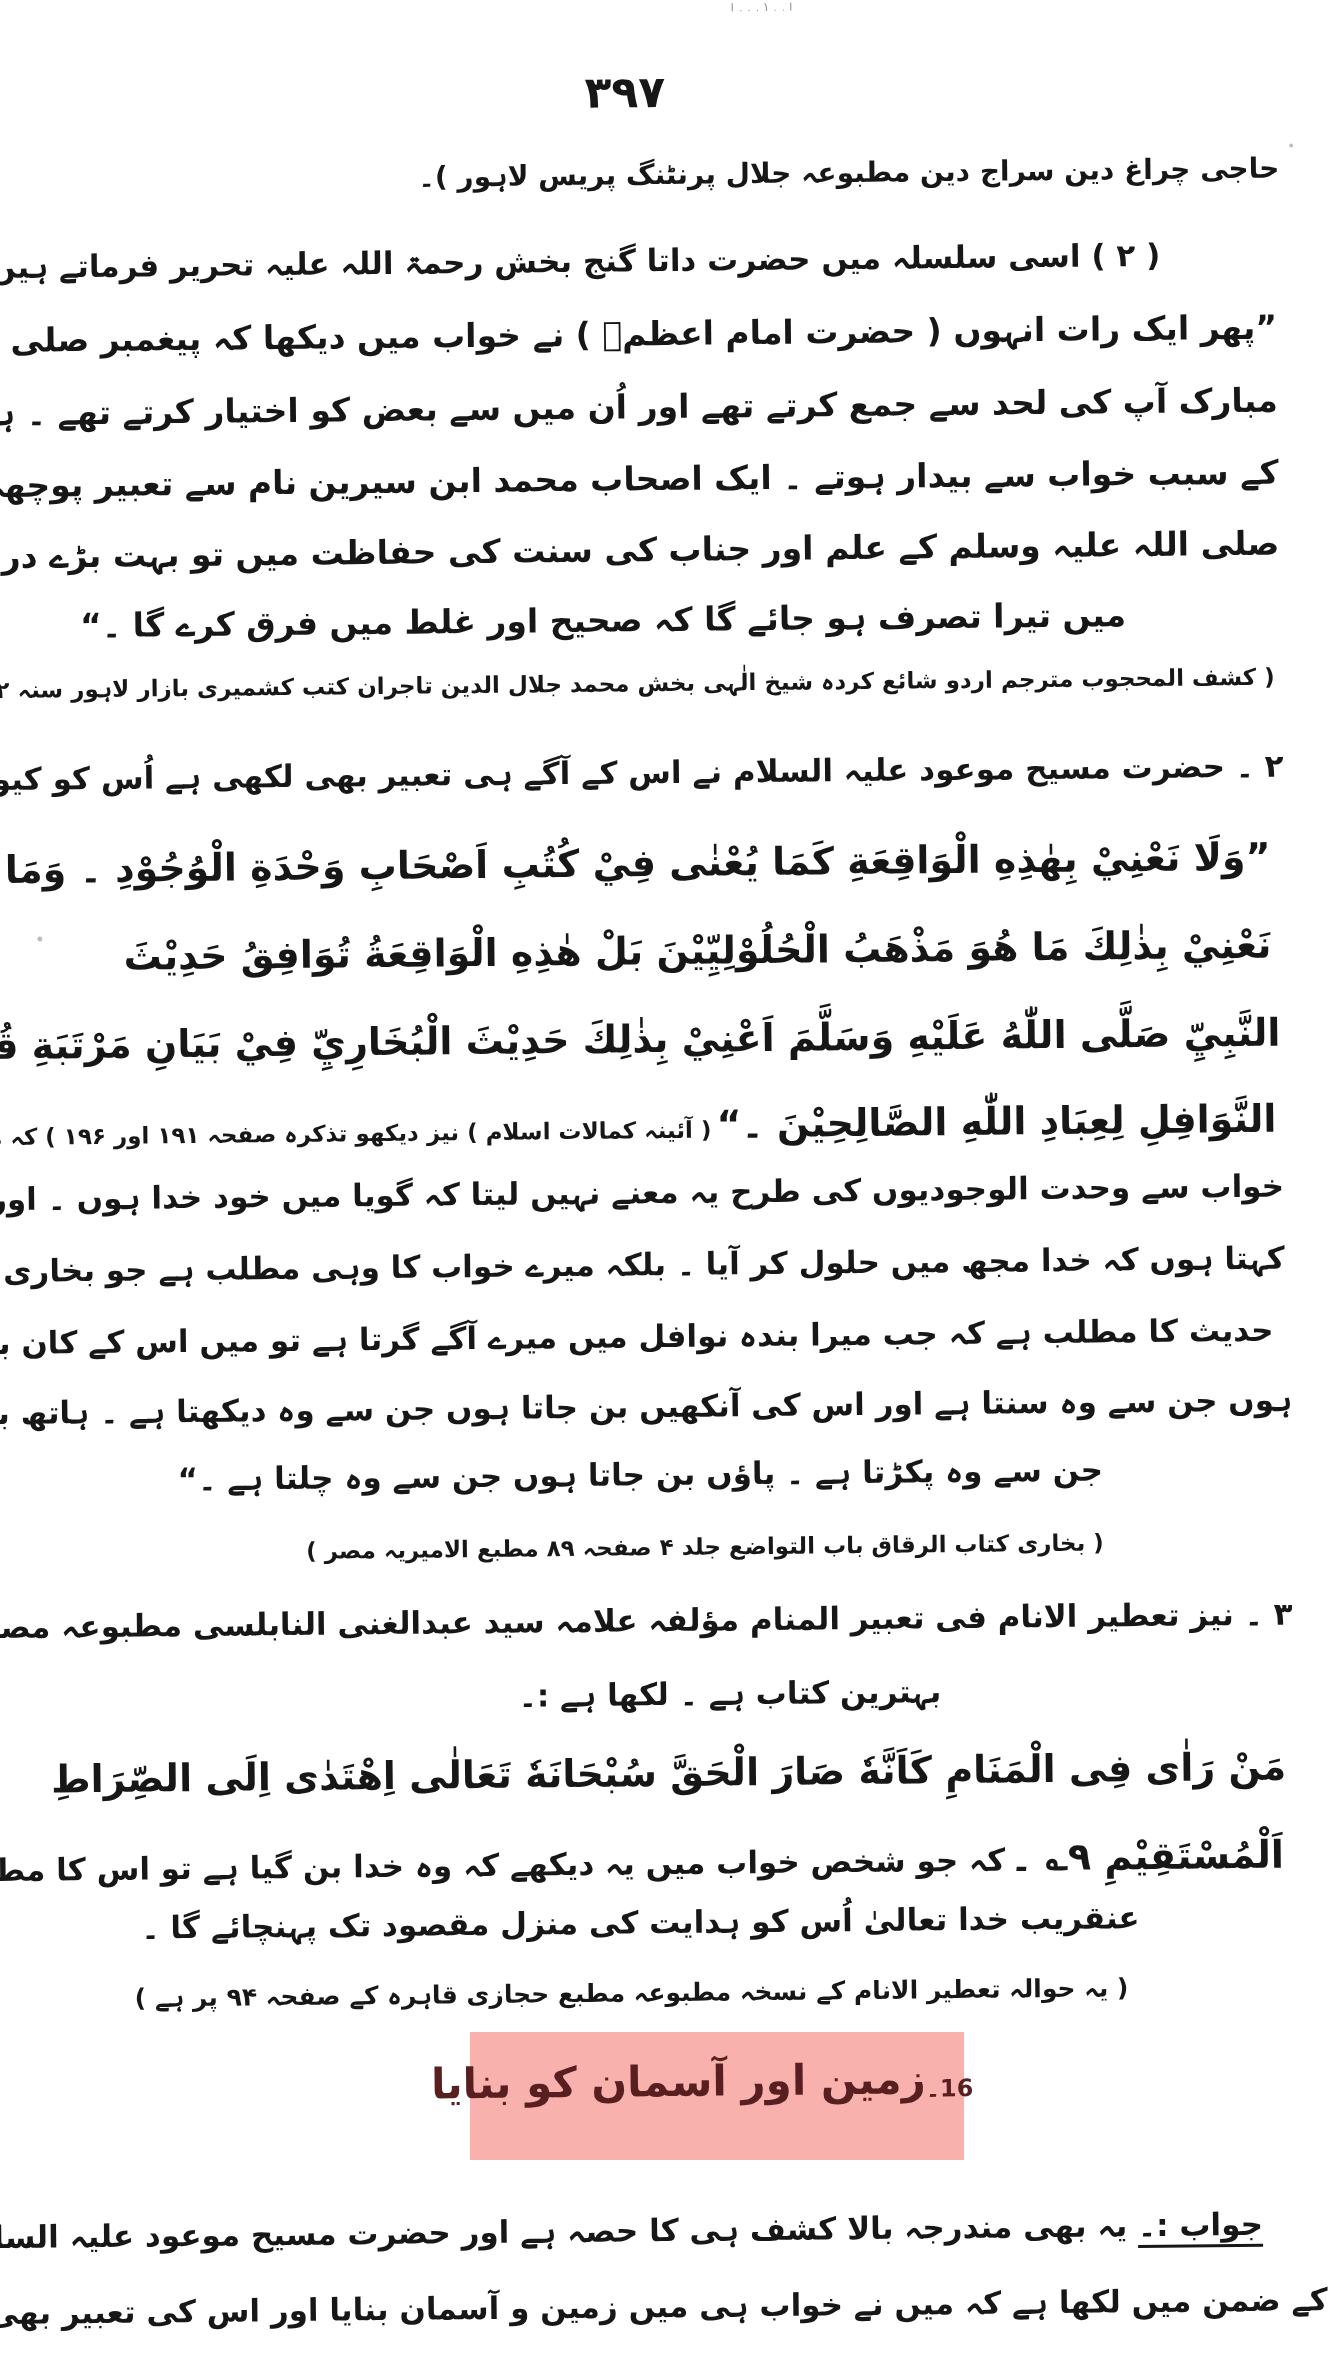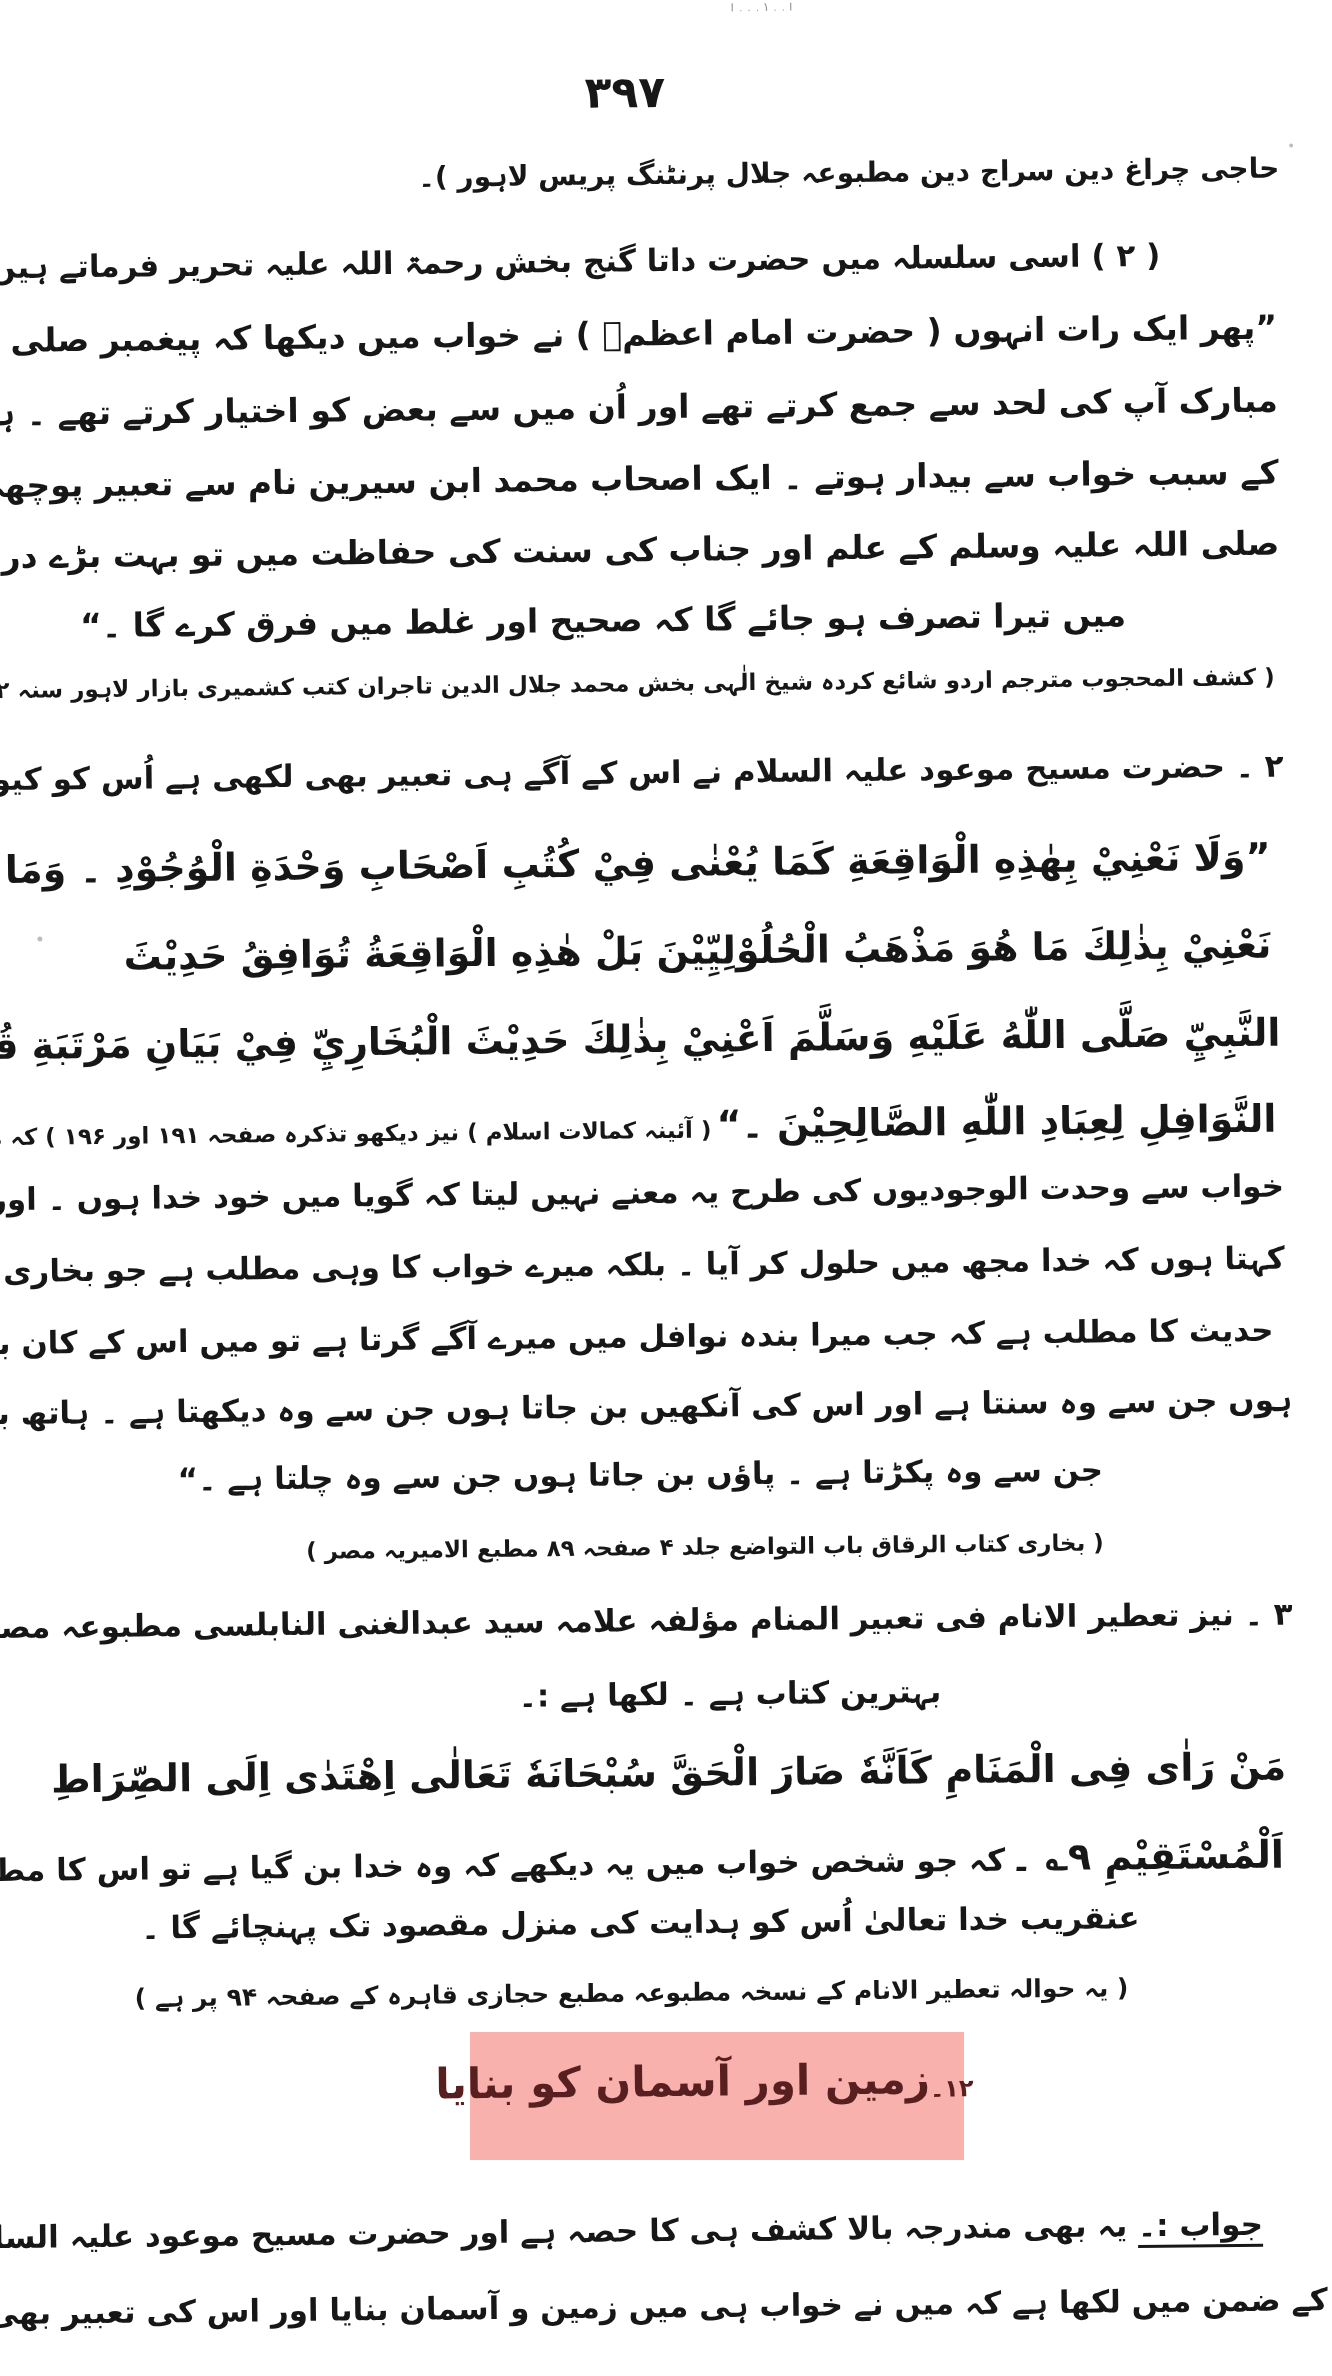--- a/index.html
+++ b/index.html
@@ -96,21 +96,21 @@
     <div class="line" style="right:55px;top:1836px;">
       <span class="arabic">اَلْمُسْتَقِيْمِ ۹؎ ۔</span>
       <span class="urdu">کہ جو شخص خواب میں یہ دیکھے کہ وہ خدا بن گیا ہے تو اس کا مطلب یہ ہے کہ</span>
     </div>
 
     <div class="line urdu" style="right:200px;top:1902px;">عنقریب خدا تعالیٰ اُس کو ہدایت کی منزل مقصود تک پہنچائے گا ۔</div>
 
     <div class="line cite" style="right:212px;top:1976px;font-size:25px;">( یہ حوالہ تعطیر الانام کے نسخہ مطبوعہ مطبع حجازی قاہرہ کے صفحہ ۹۴ پر ہے )</div>
 
     <div class="line hl-text">
-      <span class="hl-no">۱۲۔</span><span class="hl-tx">زمین اور آسمان کو بنایا</span>
+      <span class="hl-no">16۔</span><span class="hl-tx">زمین اور آسمان کو بنایا</span>
     </div>
 
     <div class="line urdu" style="right:80px;top:2210px;">
       <span class="answer-label">جواب :۔</span><span> یہ بھی مندرجہ بالا کشف ہی کا حصہ ہے اور حضرت مسیح موعود علیہ السلام نے اسی خواب</span>
     </div>
     <div class="line urdu" style="right:16px;top:2286px;">کے ضمن میں لکھا ہے کہ میں نے خواب ہی میں زمین و آسمان بنایا اور اس کی تعبیر بھی حضور ہی نے اپنی کتاب</div>
 
   </div>
 </div>
 

